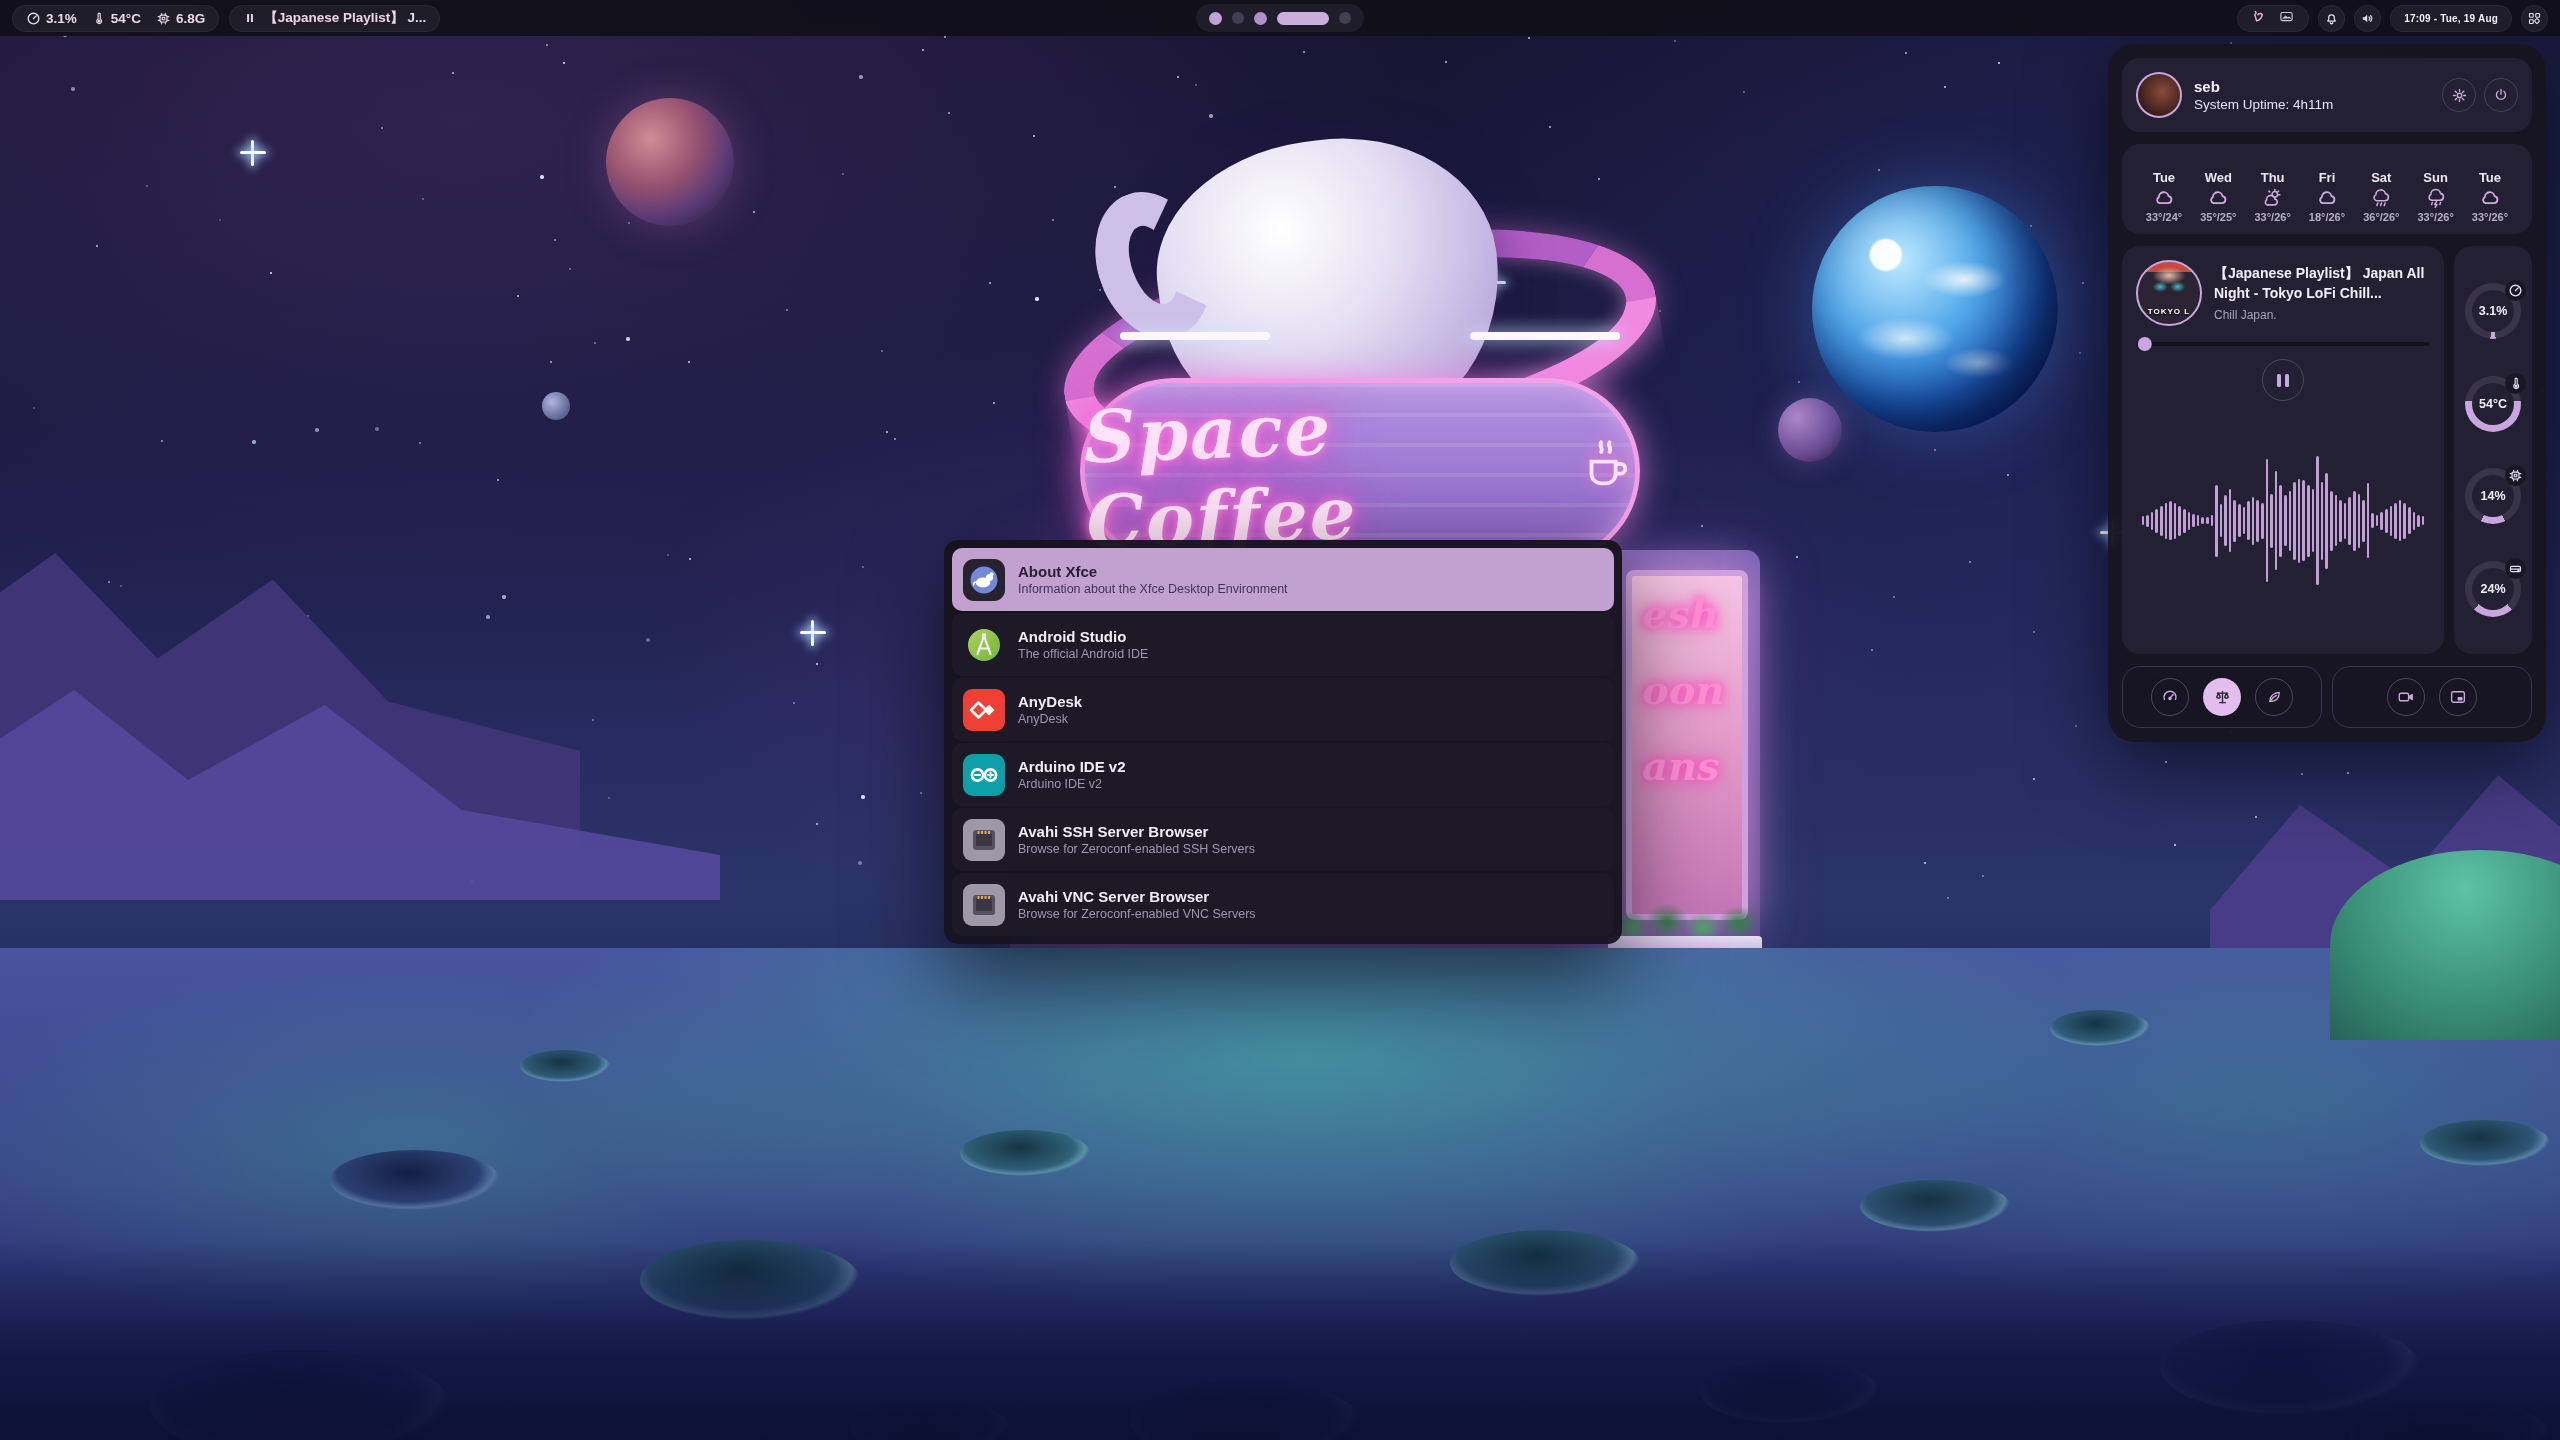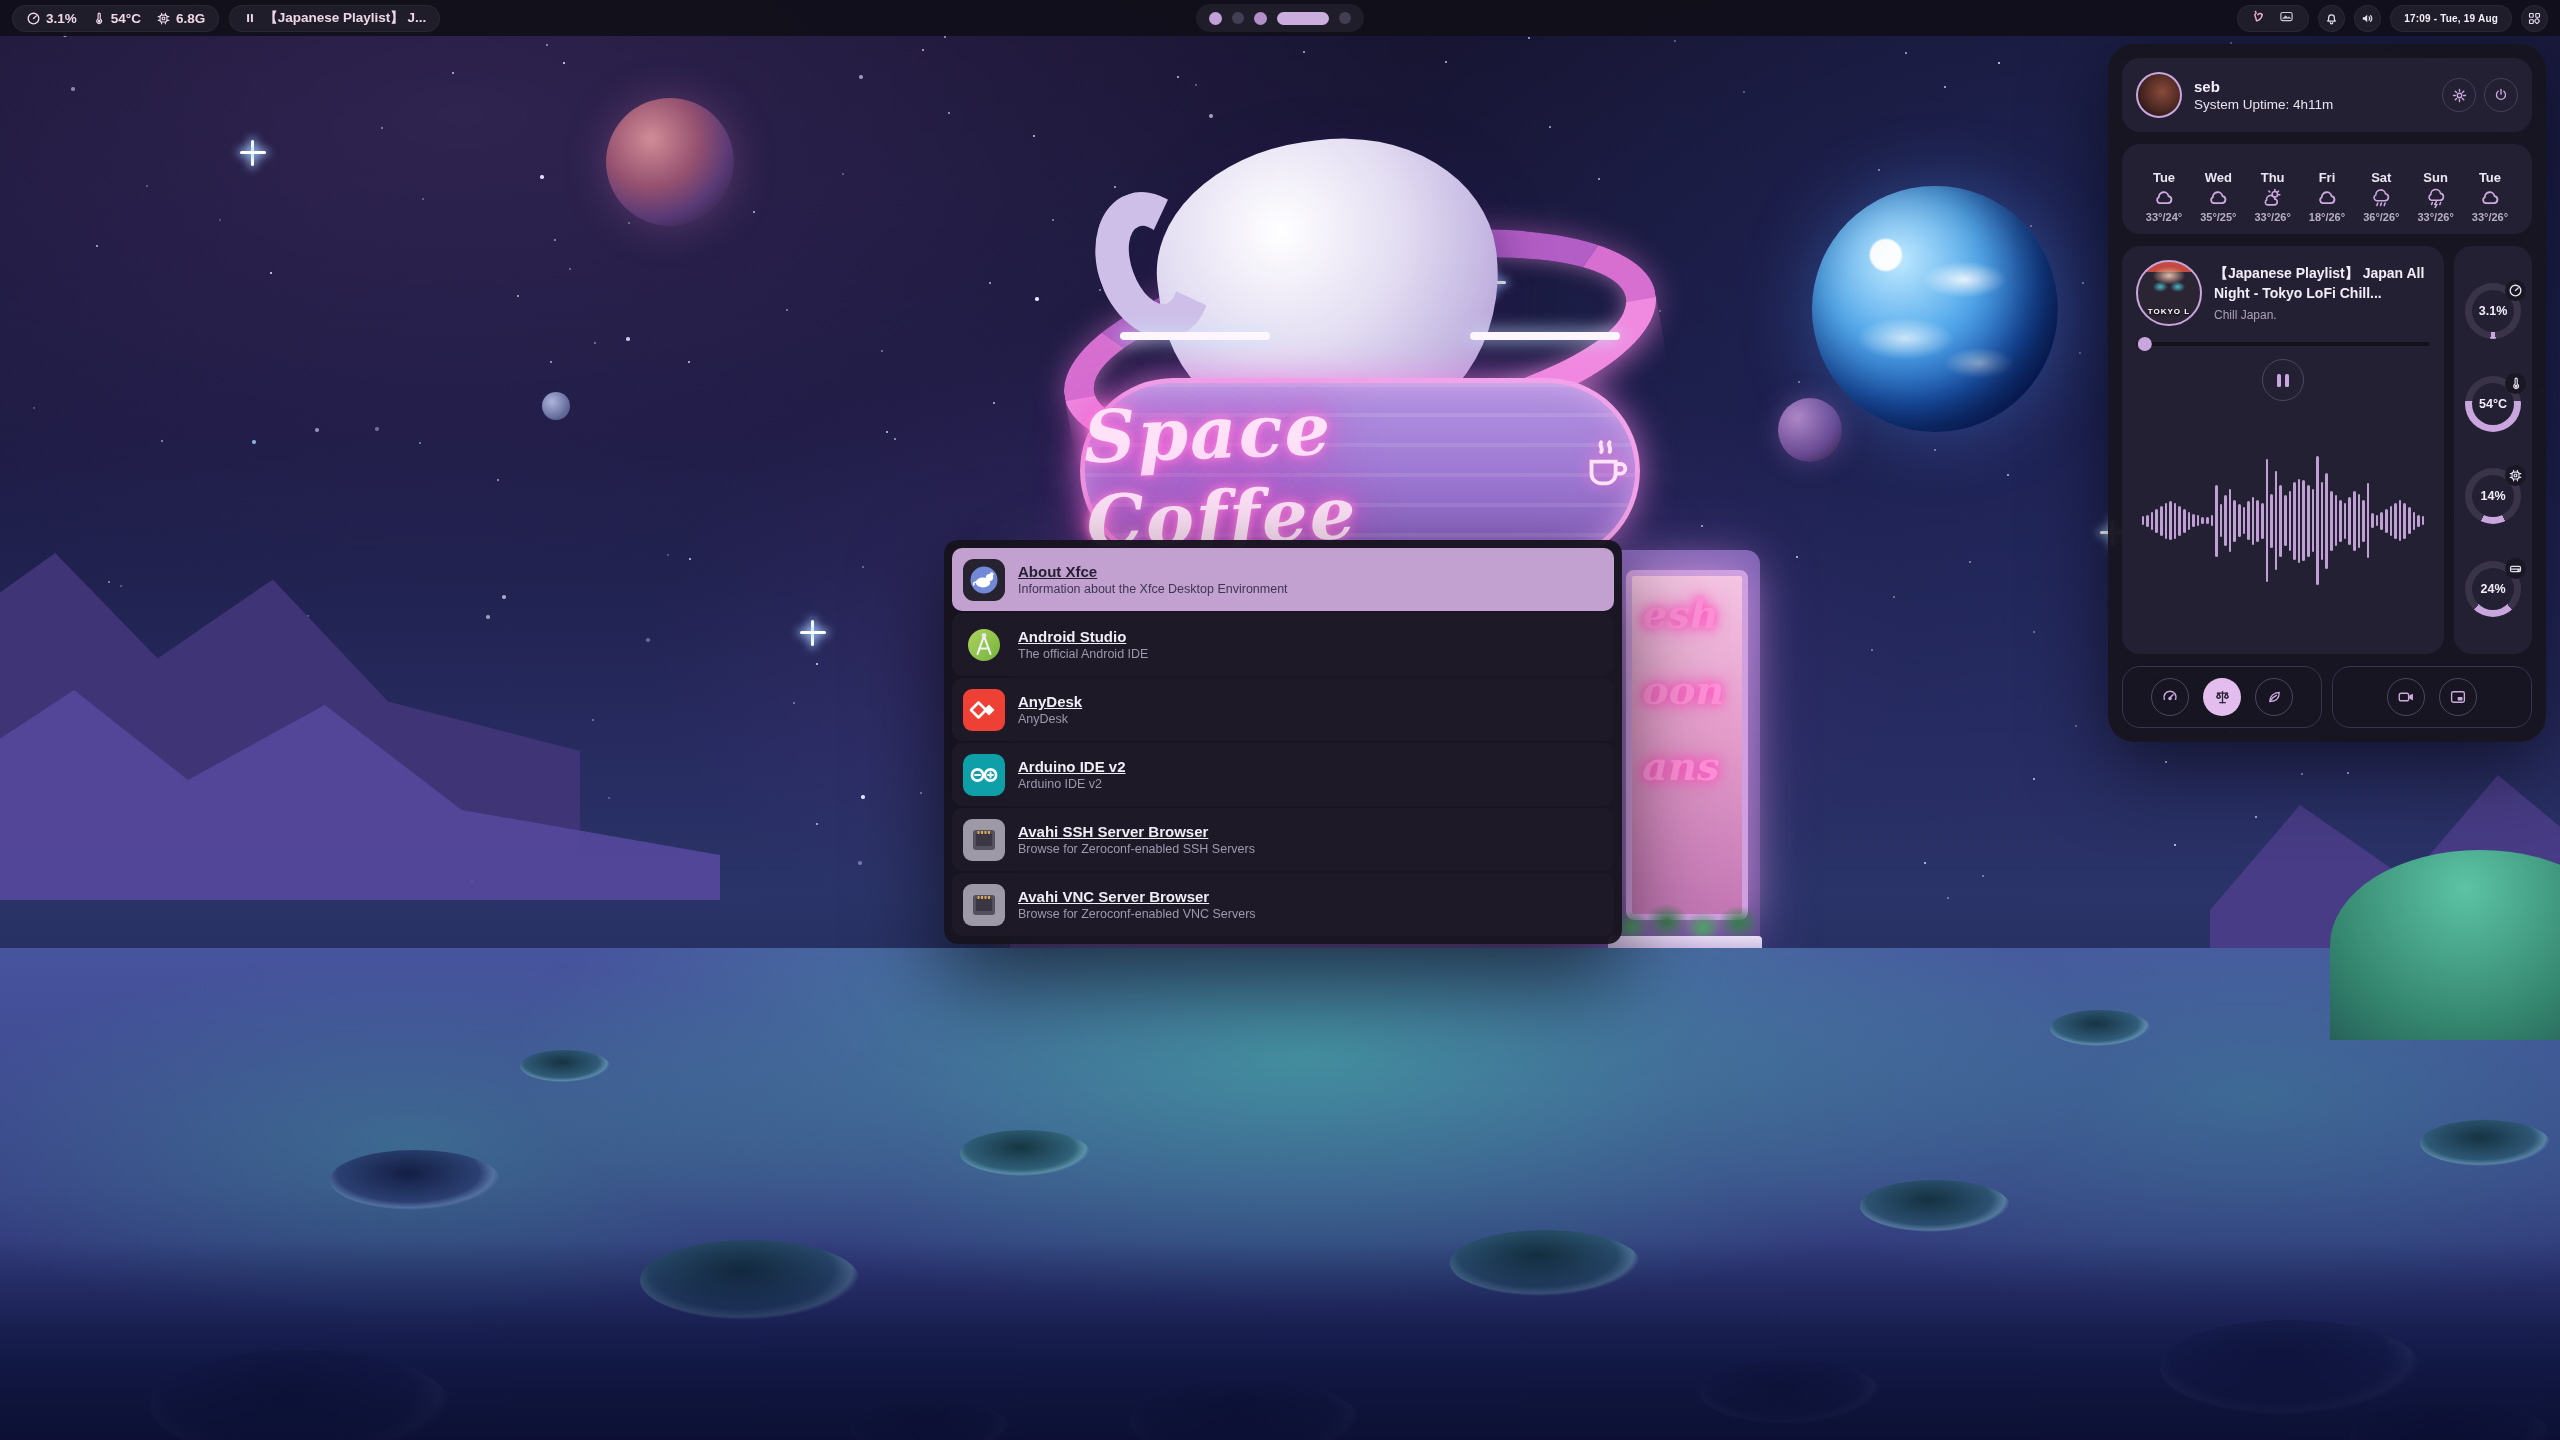--- a/index.html
+++ b/index.html
@@ -145,21 +145,21 @@
   #search-input::placeholder { color:#b4aac4; }
   #app-list { position:absolute; left:944px; top:540px; width:678px; z-index:45;
     background:rgba(22,19,29,.96); border-radius:14px; padding:8px;
     box-shadow:0 34px 90px rgba(0,0,0,.6); }
   .app-row { height:63px; border-radius:10px; background:#1d1926; display:flex; align-items:center;
     gap:13px; padding:0 11px; margin-bottom:2px; cursor:pointer; }
   .app-row:last-child { margin-bottom:0; }
   .app-row.selected { background:#c2a1d1; }
   .app-icon { width:42px; height:42px; flex:none; }
   .app-texts { display:flex; flex-direction:column; gap:2px; min-width:0; }
-  .app-title { font-size:15px; font-weight:700; color:#f1edf6;text-decoration:underline; }
+  .app-title { font-size:15px; font-weight:700; color:#f1edf6; }
   .app-sub { font-size:12.5px; color:#9f98ae; }
   .app-row.selected .app-title { color:#251f31; }
   .app-row.selected .app-sub { color:#3d3650; }
 
   
   #panel { position:absolute; left:2108px; top:44px; width:438px; height:698px; z-index:40;
     background:rgba(24,21,33,.97); border-radius:26px; padding:14px;
     display:flex; flex-direction:column; gap:12px; box-shadow:0 24px 80px rgba(0,0,0,.55); }
   .card { background:#242033; border-radius:18px; }
   #user-card { height:74px; display:flex; align-items:center; gap:12px; padding:0 14px; flex:none; }

